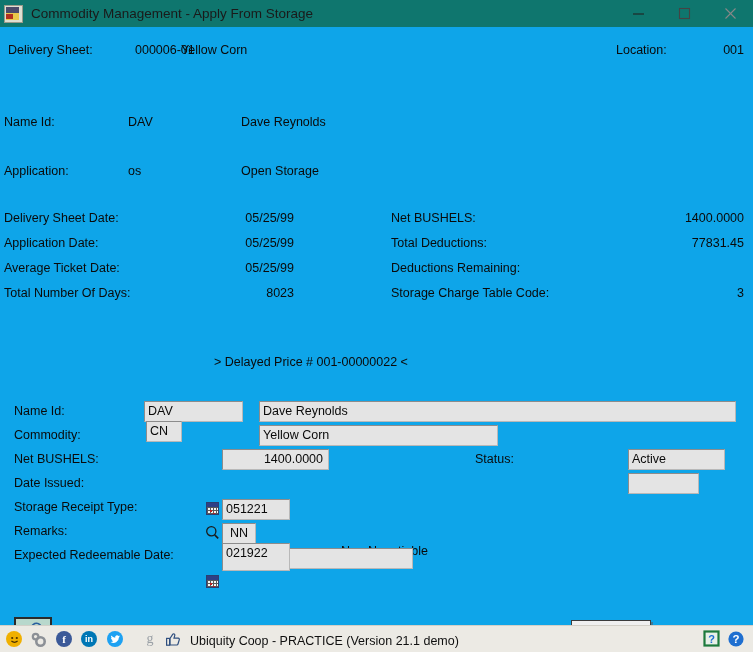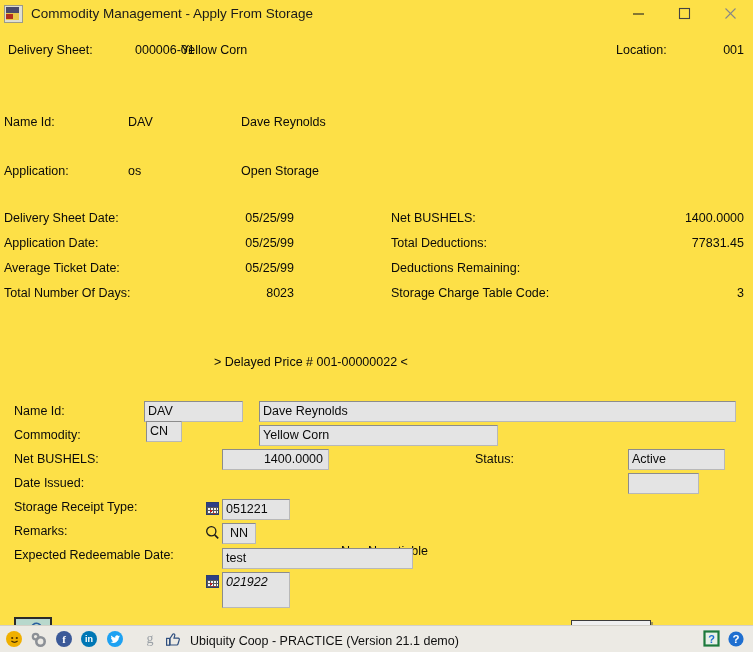--- a/index.html
+++ b/index.html
@@ -15,21 +15,21 @@
     color: #0a0a0a;
     overflow: hidden;
     position: relative;
   }
 
   
   #titlebar {
     position: absolute;
     left: 0; top: 0;
     width: 753px; height: 27px;
-    background: #fde047;
+    background: #0f766e;
     display: flex;
     align-items: center;
   }
   #app-icon {
     width: 17px; height: 16px;
     margin-left: 4px;
     border: 1px solid #9a9a8a;
     background: #dfdfd2;
     position: relative;
     flex: none;
@@ -54,21 +54,21 @@
     right: 0; top: 0;
     display: flex;
   }
   .wglyph { display:block; }
 
   
   #client {
     position: absolute;
     left: 0; top: 27px;
     width: 753px; height: 598px;
-    background: #fde047;
+    background: #0ea5e9;
   }
   #statusbar-area {
     position: absolute;
     left: 0; top: 625px;
     width: 753px; height: 27px;
     background: #eceae4;
     border-top: 1px solid #d3d0c8;
   }
 
   .lbl { position: absolute; white-space: nowrap; }
@@ -275,21 +275,21 @@
   <div class="lbl" style="left:14px; top:497px;">Remarks:</div>
   <div class="field" style="left:222px; top:521px; width:191px; height:21px;">test</div>
 
   <div class="lbl" style="left:14px; top:521px;">Expected Redeemable Date:</div>
   <div class="cal-icon" style="left:206px; top:548px;">
     <div class="hdr"></div>
       <div class="g"></div>
       <div class="r1"></div>
       <div class="r2"></div>
   </div>
-  <div class="field" style="left:222px; top:545px; width:68px; height:36px;font-style:italic;">021922</div>
+  <div class="field" style="left:222px; top:516px; width:68px; height:28px;">021922</div>
 
   <div id="attach-button">
     <svg width="26" height="26" viewBox="0 0 26 26">
       <path d="M19 7.5 L10 16.5 a3.3 3.3 0 0 0 4.7 4.7 L22.5 13.4 a5.4 5.4 0 0 0 -7.6 -7.6 L6.2 14.5 a7.4 7.4 0 0 0 10.4 10.4" fill="none" stroke="#2a5f9e" stroke-width="1.7" stroke-linecap="round" transform="translate(-1,-3) scale(0.95)"></path>
     </svg>
   </div>
 
   <div id="ok-button" style="left:571px; top:593px; width:80px; height:31px;">
     <span>OK</span>
   </div>

